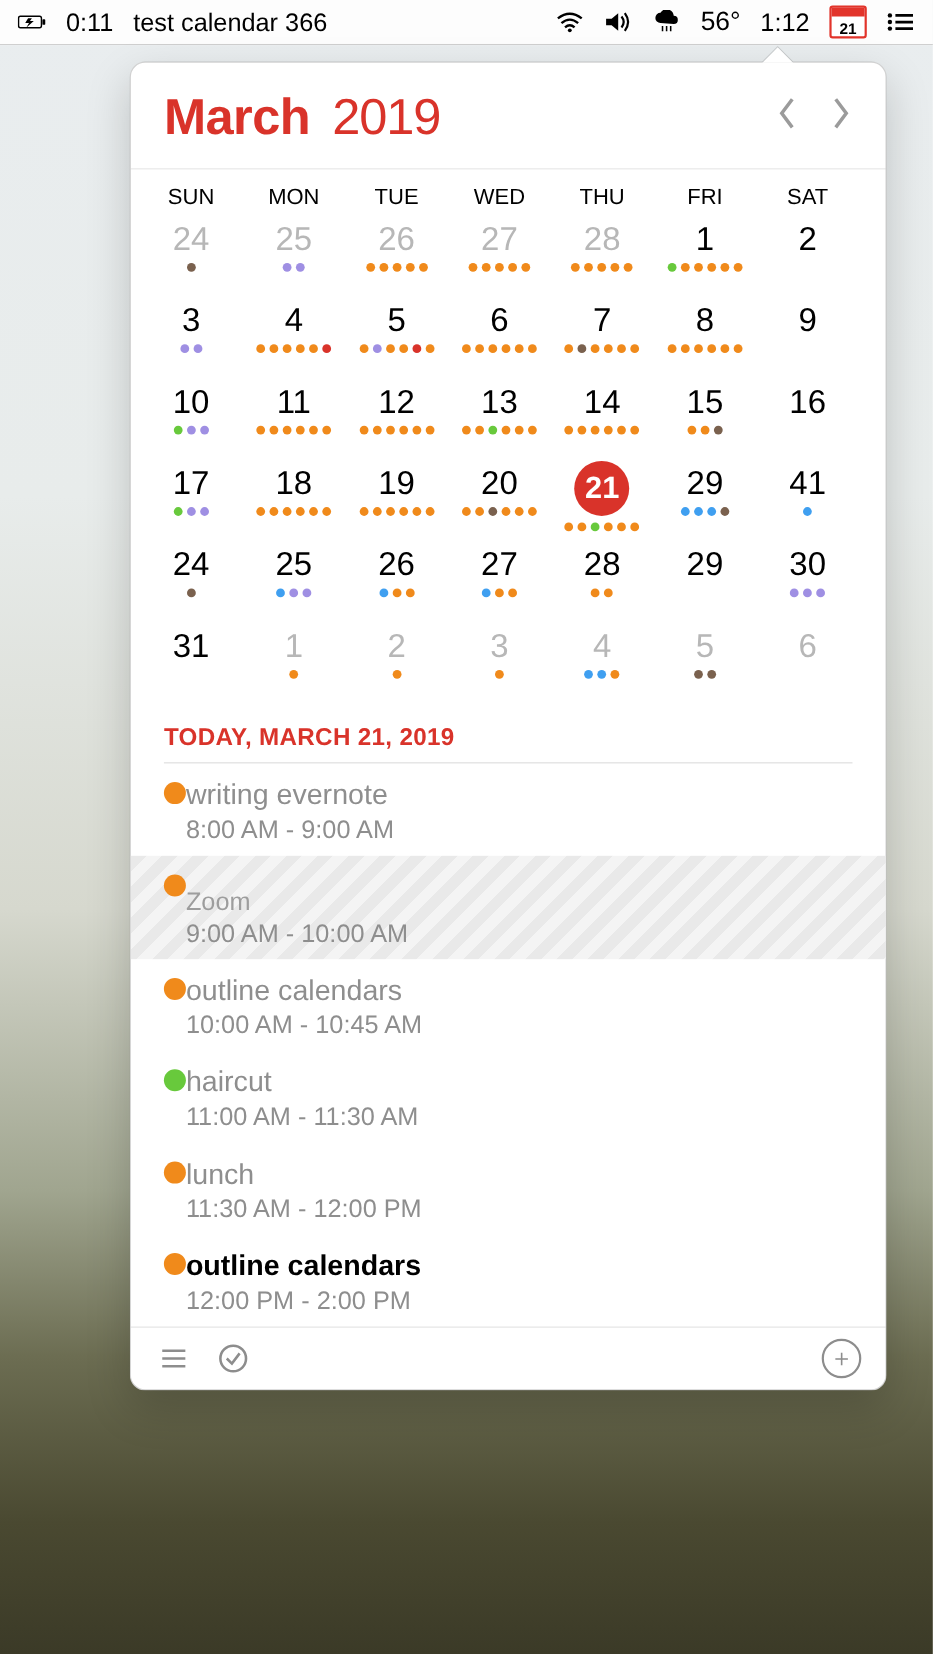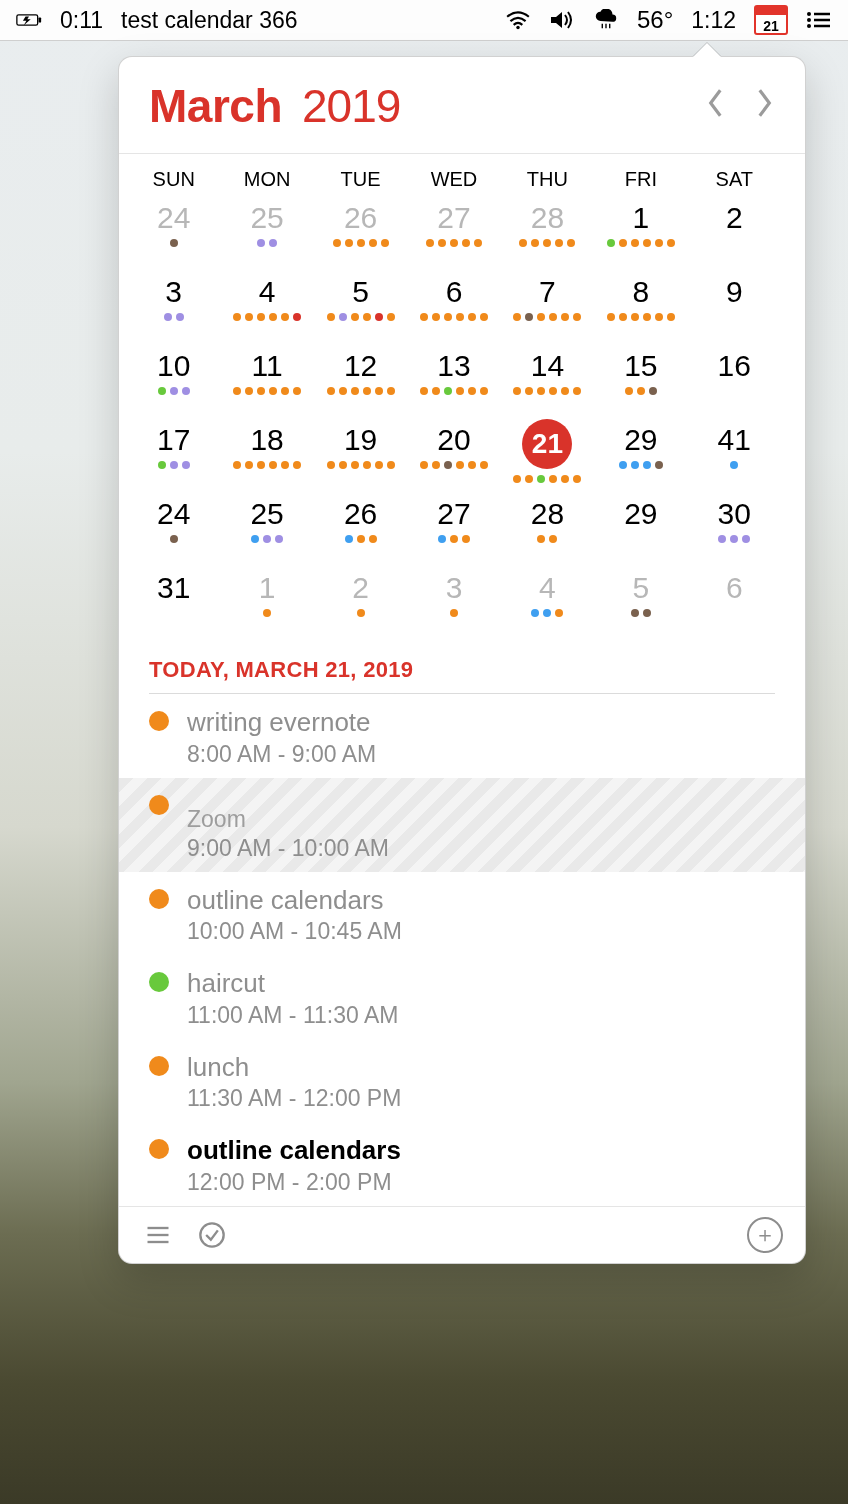--- a/index.html
+++ b/index.html
@@ -38,21 +38,21 @@
   .cell{height:68px;display:flex;flex-direction:column;align-items:center;justify-content:flex-start;}
   .daynum{font-size:30px;color:#000;font-weight:500;line-height:1;padding-top:4px;}
   .outside .daynum{color:#b7b7b7;}
   .today{width:50px;height:50px;border-radius:50%;background:#d9332a;color:#fff;display:flex;align-items:center;justify-content:center;font-size:28px;font-weight:600;margin-top:-2px;}
   .dots{display:flex;gap:4px;margin-top:6px;flex-wrap:wrap;justify-content:center;max-width:84px;}
   .dot{width:8px;height:8px;border-radius:50%;}
   
   .today-label{font-size:22px;font-weight:700;color:#d9332a;padding:20px 30px 10px 30px;letter-spacing:.3px;}
   .today-hr{height:1px;background:rgba(0,0,0,.14);margin:0 30px;}
   .events{}
-  .event{display:flex;align-items:flex-start;gap:18px;padding:12px 30px 10px 30px;}
+  .event{display:flex;align-items:flex-start;padding:12px 30px 10px 30px;}
   .event.striped{background:repeating-linear-gradient(135deg,#e9e9e9 0 10px,#f4f4f4 10px 20px);}
   .evdot{width:20px;height:20px;border-radius:50%;flex:none;margin-top:5px;}
   .evbody{flex:1;min-width:0;}
   .evtitle{font-size:26px;color:#8e8e8e;line-height:1.25;overflow:hidden;text-overflow:ellipsis;}
   .evtitle.strong{color:#000;font-weight:600;}
   .evsub{font-size:23px;color:#9d9d9d;margin-top:16px;}
   .evtime{font-size:23px;color:#8e8e8e;margin-top:2px;}
   
   .bottombar{height:56px;border-top:1px solid rgba(0,0,0,.10);display:flex;align-items:center;padding:0 22px;gap:20px;color:#8d8d8d;}
   .bb-btn{display:inline-flex;align-items:center;justify-content:center;width:34px;height:34px;cursor:pointer;}

